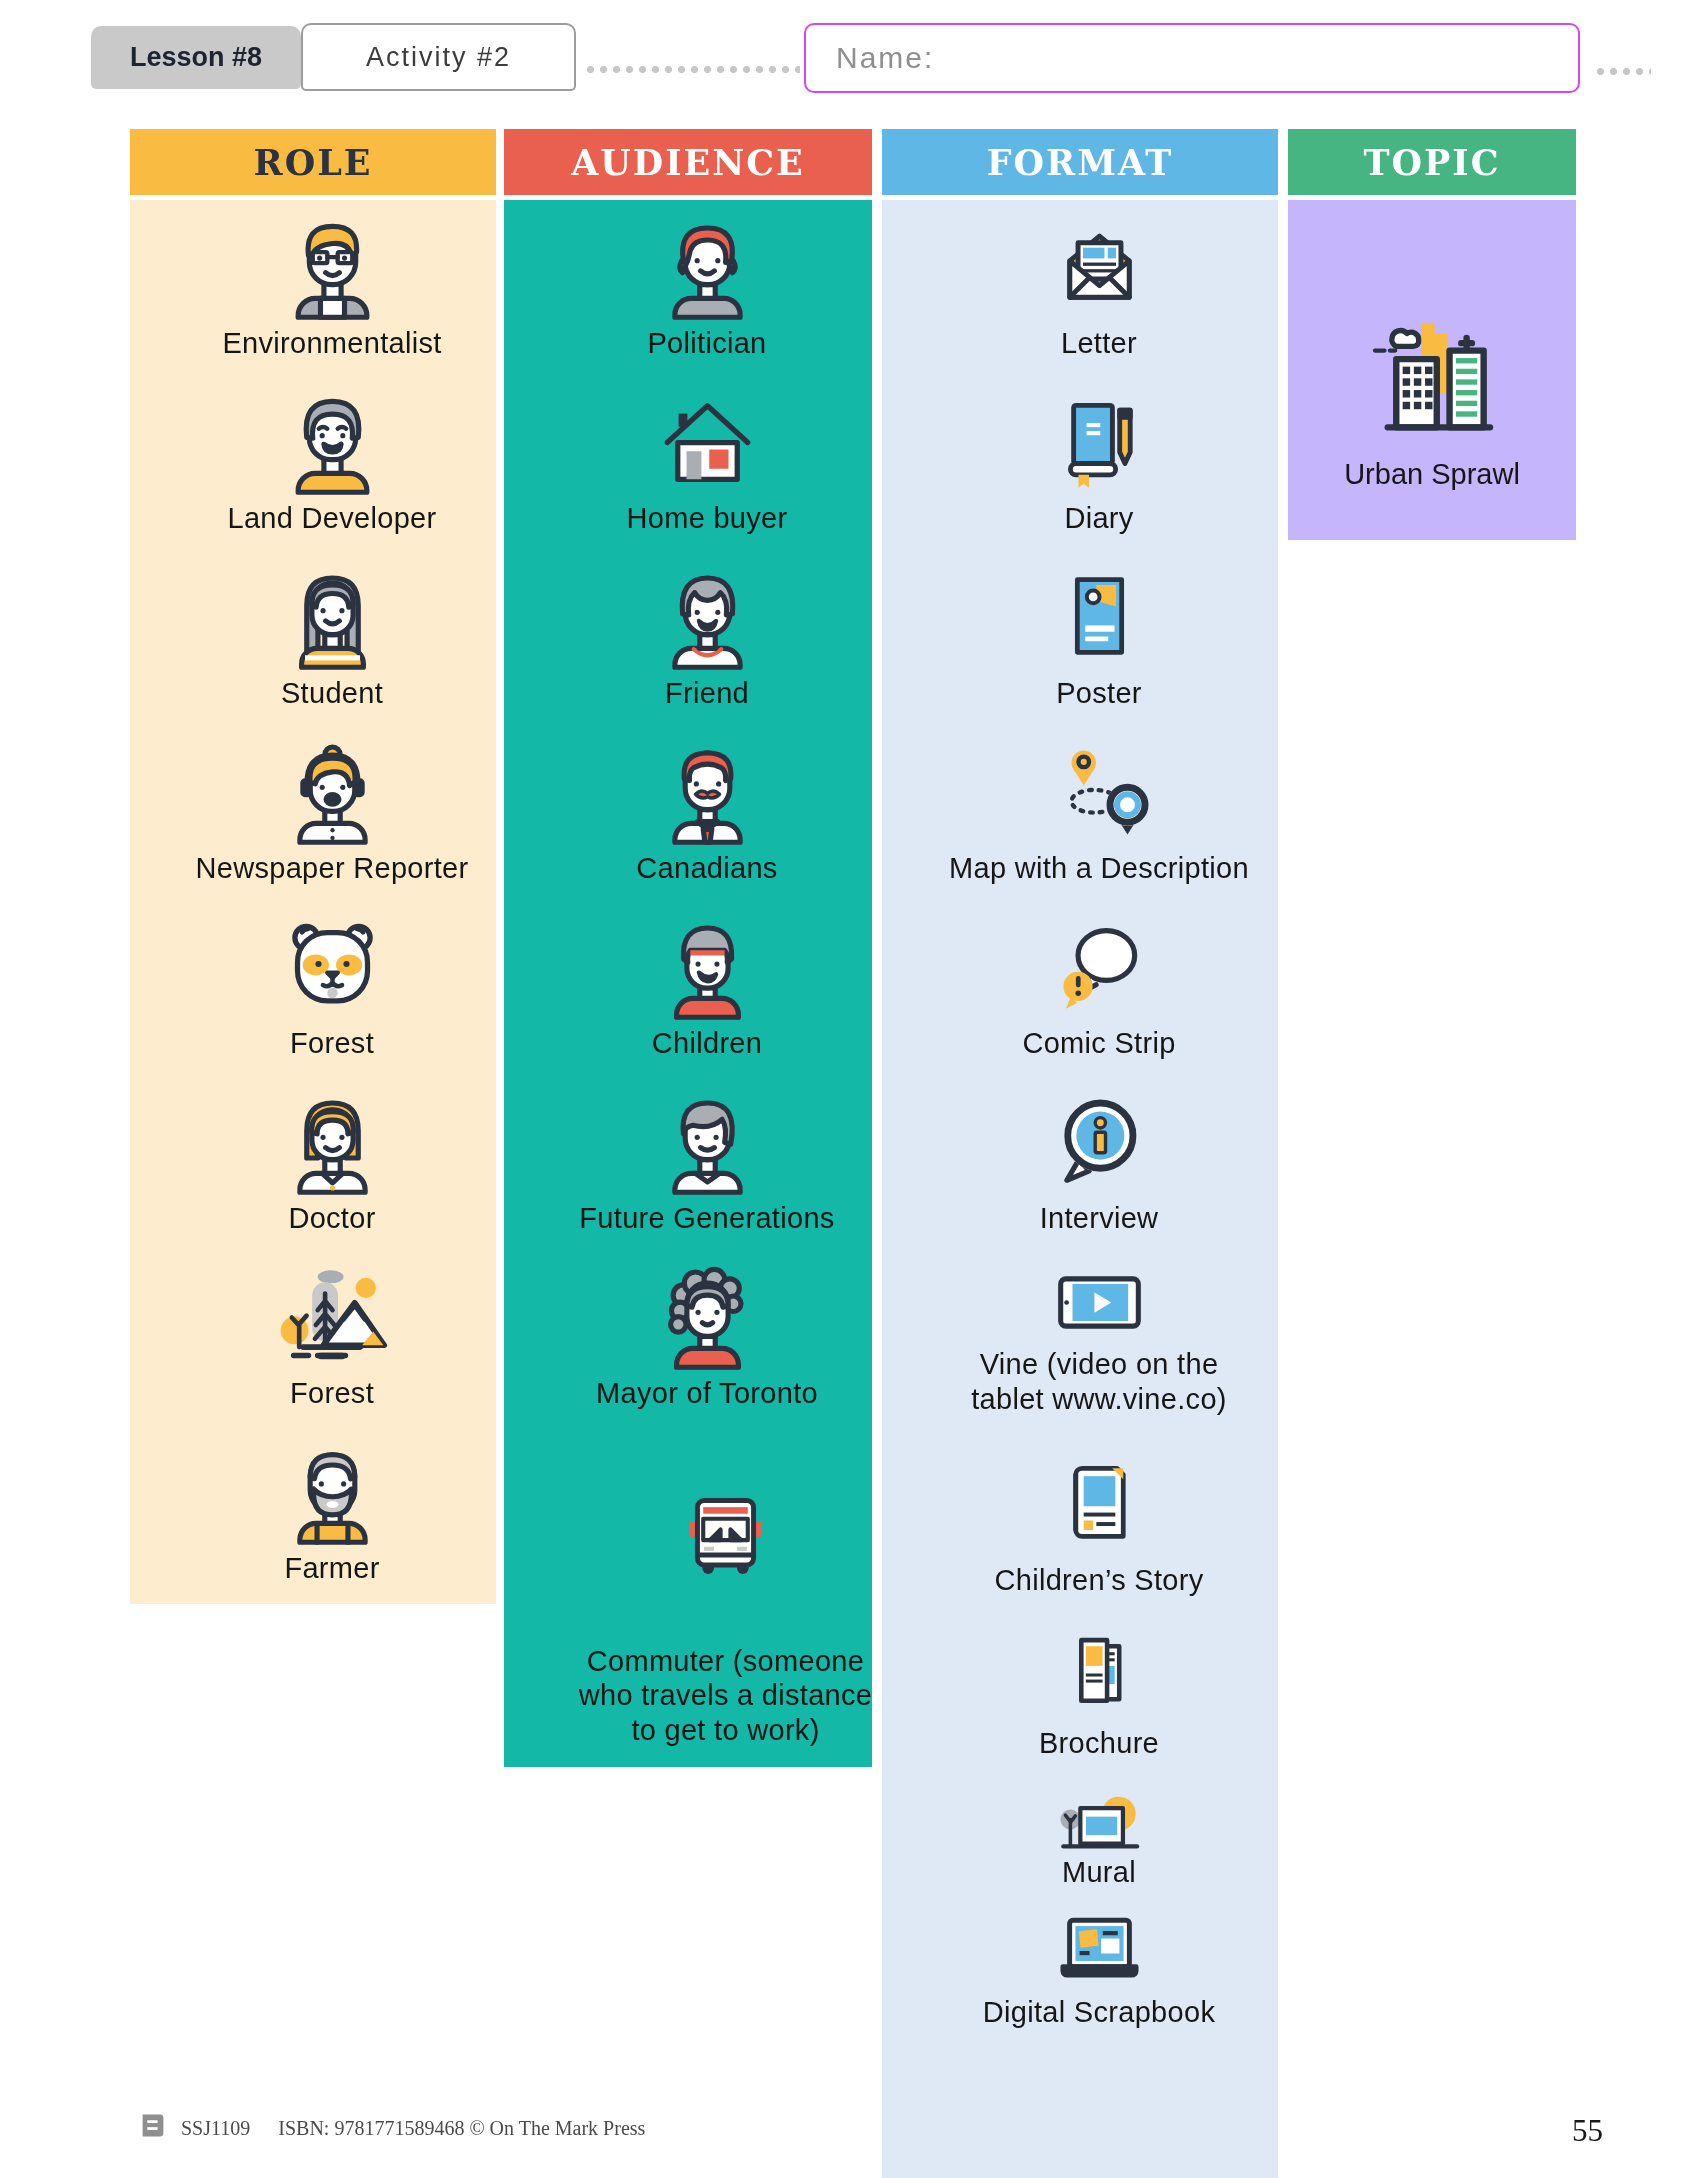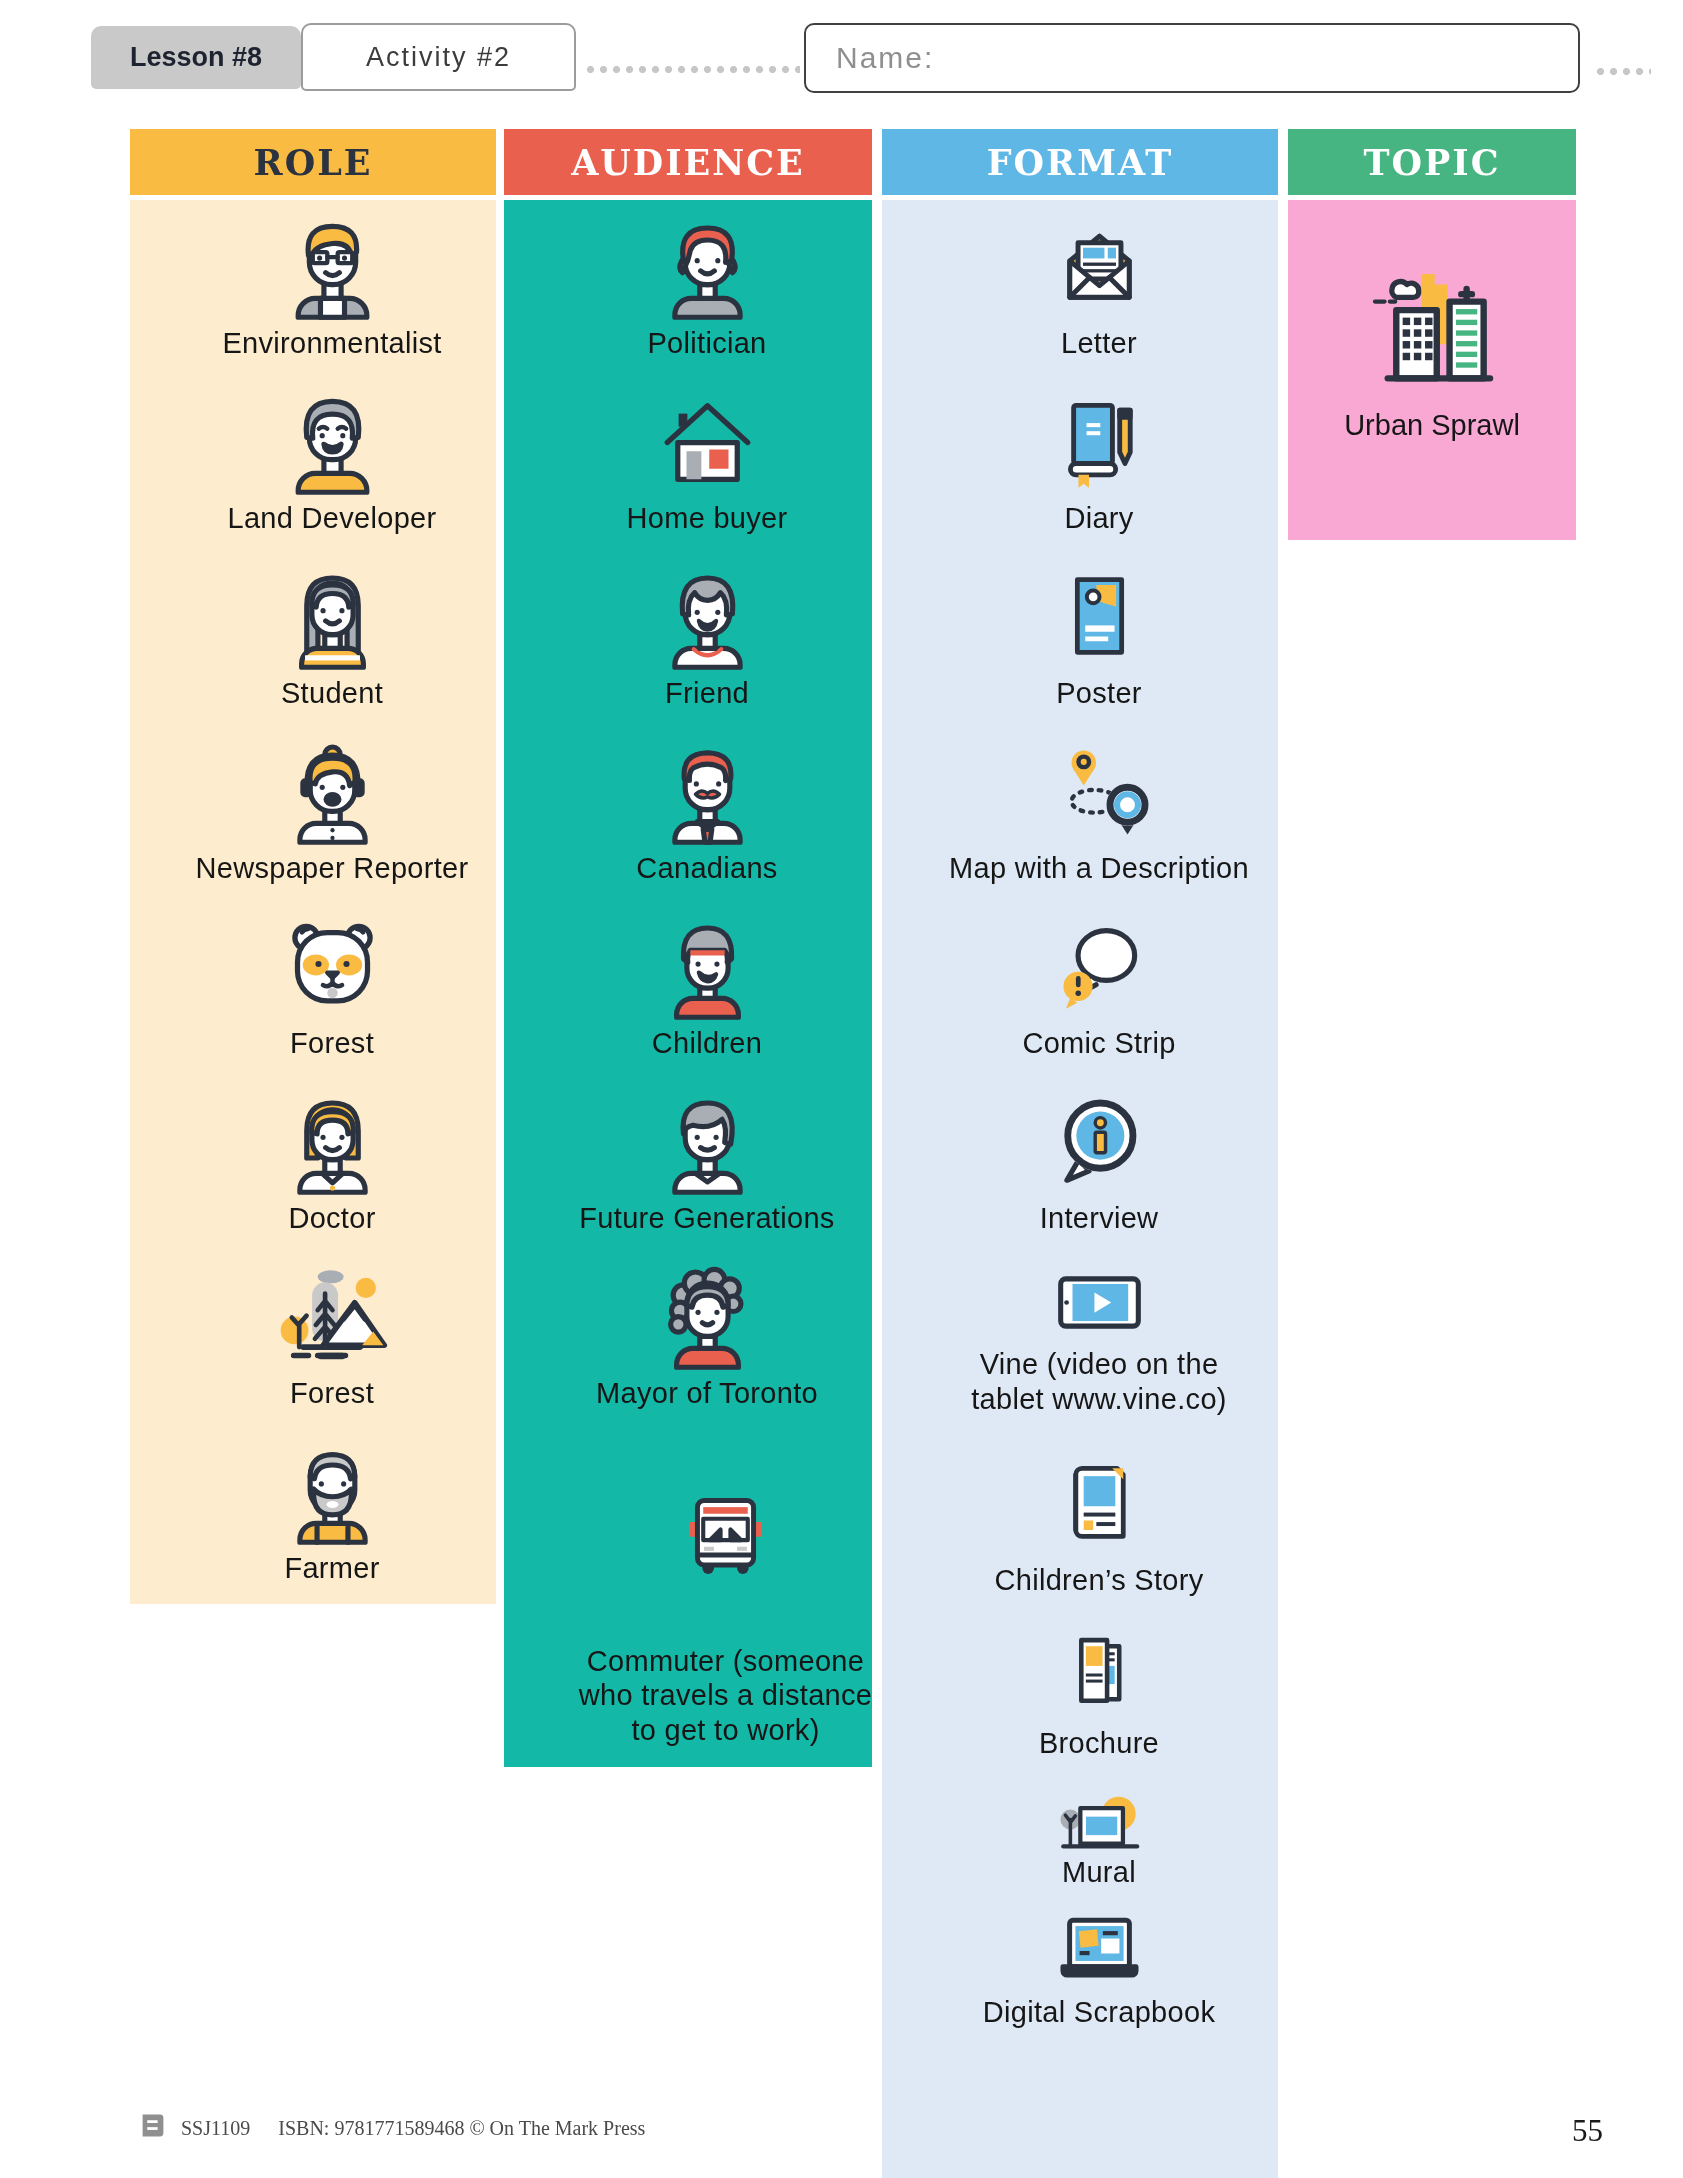--- a/index.html
+++ b/index.html
@@ -5,21 +5,21 @@
   html,body{margin:0;padding:0;background:#ffffff;}
   .page{position:relative;width:1683px;height:2178px;background:#fff;overflow:hidden;
         font-family:"Liberation Sans",sans-serif;}
 
   
   .tab{position:absolute;box-sizing:border-box;text-align:center;}
   .lesson-tab{left:91px;top:26px;width:210px;height:63px;background:#c9c9c9;
       border-radius:10px 10px 5px 5px;line-height:63px;font-weight:bold;font-size:27px;color:#1d2330;}
   .activity-tab{left:301px;top:23px;width:275px;height:68px;background:#fff;border:2px solid #9c9c9c;
       border-radius:10px 10px 5px 5px;line-height:64px;font-size:27px;color:#3c3c3c;letter-spacing:2px;}
-  .name-box{left:804px;top:23px;width:776px;height:70px;background:#fff;border:2px solid #404040;
+  .name-box{left:804px;top:23px;width:776px;height:70px;background:#fff;border:2px solid #d946ef;
       border-radius:10px;line-height:66px;text-align:left;padding-left:30px;font-size:30px;
       color:#8f8f8f;letter-spacing:2px;}
   .dots{position:absolute;height:13px;
       background-image:radial-gradient(circle,#c7c7c7 3.2px,transparent 3.9px);
       background-size:13px 13px;background-position:left center;background-repeat:repeat-x;}
   .dots-mid{left:584px;top:63px;width:216px;}
   .dots-right{left:1594px;top:65px;width:57px;}
 
   
   .column{position:absolute;top:129px;}
@@ -534,21 +534,21 @@
           </svg>
         </div>
         <div class="item-label">Digital Scrapbook</div>
       </div>
 
     </div>
   </div>
 
   <div class="column col-topic">
     <div class="col-header" style="background-color: rgb(71, 181, 129); color: rgb(255, 255, 255);">TOPIC</div>
-    <div class="col-body b-topic" style="background-color: #f9a8d4;">
+    <div class="col-body b-topic" style="background-color: #c4b5fd; justify-content: center;">
       <div class="topic-item">
         <div>
           <svg viewBox="0 0 132 122" width="141" height="130">
             <path class="Y" d="M56 14 h12 v10 h12 v56 H56 z"></path>
             <path class="o5 W" d="M28 28 a8 8 0 0 1 14-4 a7 7 0 0 1 11 6 a5 5 0 0 1-5 6 H32 a7 7 0 0 1-4-8 z"></path>
             <path class="o4 N" d="M12 40 h9 m5 0 h5"></path>
             <path class="o N" d="M98 40 V28 m-5 5 h10"></path>
             <rect class="o W" x="32" y="48" width="38" height="64"></rect>
             <g class="D">
               <rect x="38" y="55" width="7" height="7"></rect>

